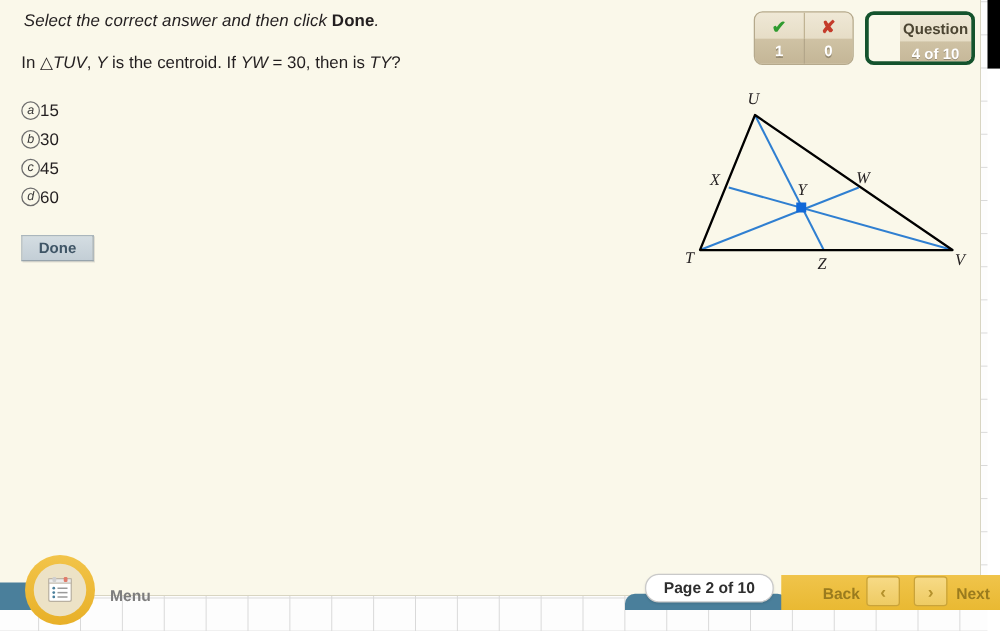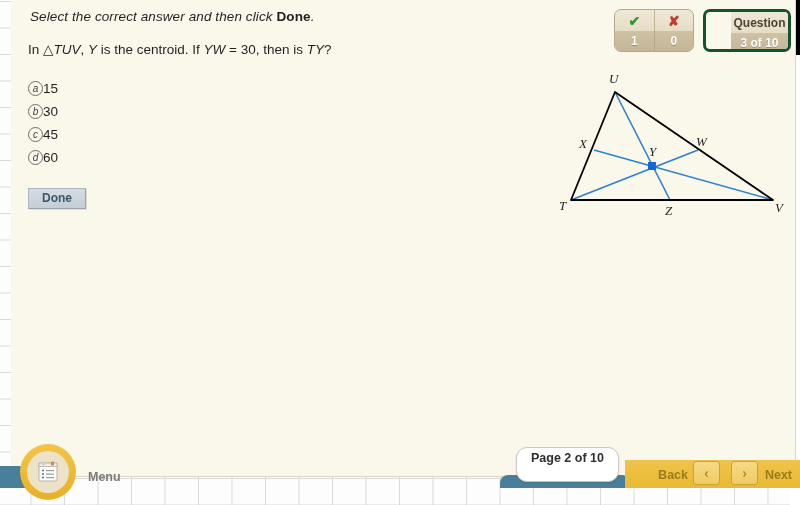--- a/index.html
+++ b/index.html
@@ -41,21 +41,21 @@
     right: 0;
     top: 55px;
     width: 10px;
     height: 450px;
     background: #ffffff;
   }
 
   
   #content-panel {
     position: absolute;
-    left: 11px;
+    left: 0;
     top: 0;
     width: 785px;
     height: 477px;
     background: #faf8ea;
     border-right: 1px solid #d8d5c2;
     border-bottom: 1px solid #d8d5c2;
     border-bottom-right-radius: 16px;
     box-sizing: border-box;
   }
 
@@ -277,21 +277,21 @@
     font-size: 12.5px;
     font-weight: bold;
     color: #7d7d7d;
     cursor: pointer;
   }
 
   #page-pill {
     position: absolute;
     left: 516px;
     bottom: 6px;
-    padding: 3px 14px 16px 14px;
+    padding: 3px 14px 4px 14px;
     background: #ffffff;
     border: 1px solid #c9c9c9;
     border-radius: 11px;
     font-size: 12.5px;
     font-weight: bold;
     color: #2e2e2e;
     box-shadow: 0 1px 2px rgba(0,0,0,0.12);
   }
   #pill-blue-band {
     position: absolute;
@@ -392,21 +392,21 @@
           <span class="score-num">1</span>
         </div>
         <div class="score-cell">
           <span class="score-num">0</span>
         </div>
       </div>
     </div>
 
     <div id="question-box">
       <div class="qbox-top">Question</div>
-      <div class="qbox-bottom">3 of 10</div>
+      <div class="qbox-bottom">4 of 10</div>
     </div>
 
     <div id="diagram">
       <svg width="260" height="160" viewBox="0 0 260 160">
 
         <line x1="30" y1="130" x2="157" y2="80" stroke="#2f7fd1" stroke-width="1.6"></line>
         <line x1="232" y1="130" x2="53" y2="80" stroke="#2f7fd1" stroke-width="1.6"></line>
         <line x1="74" y1="22" x2="129" y2="130" stroke="#2f7fd1" stroke-width="1.6"></line>
 
         <polygon points="74,22 232,130 30,130" fill="none" stroke="#000000" stroke-width="1.8" stroke-linejoin="round"></polygon>

